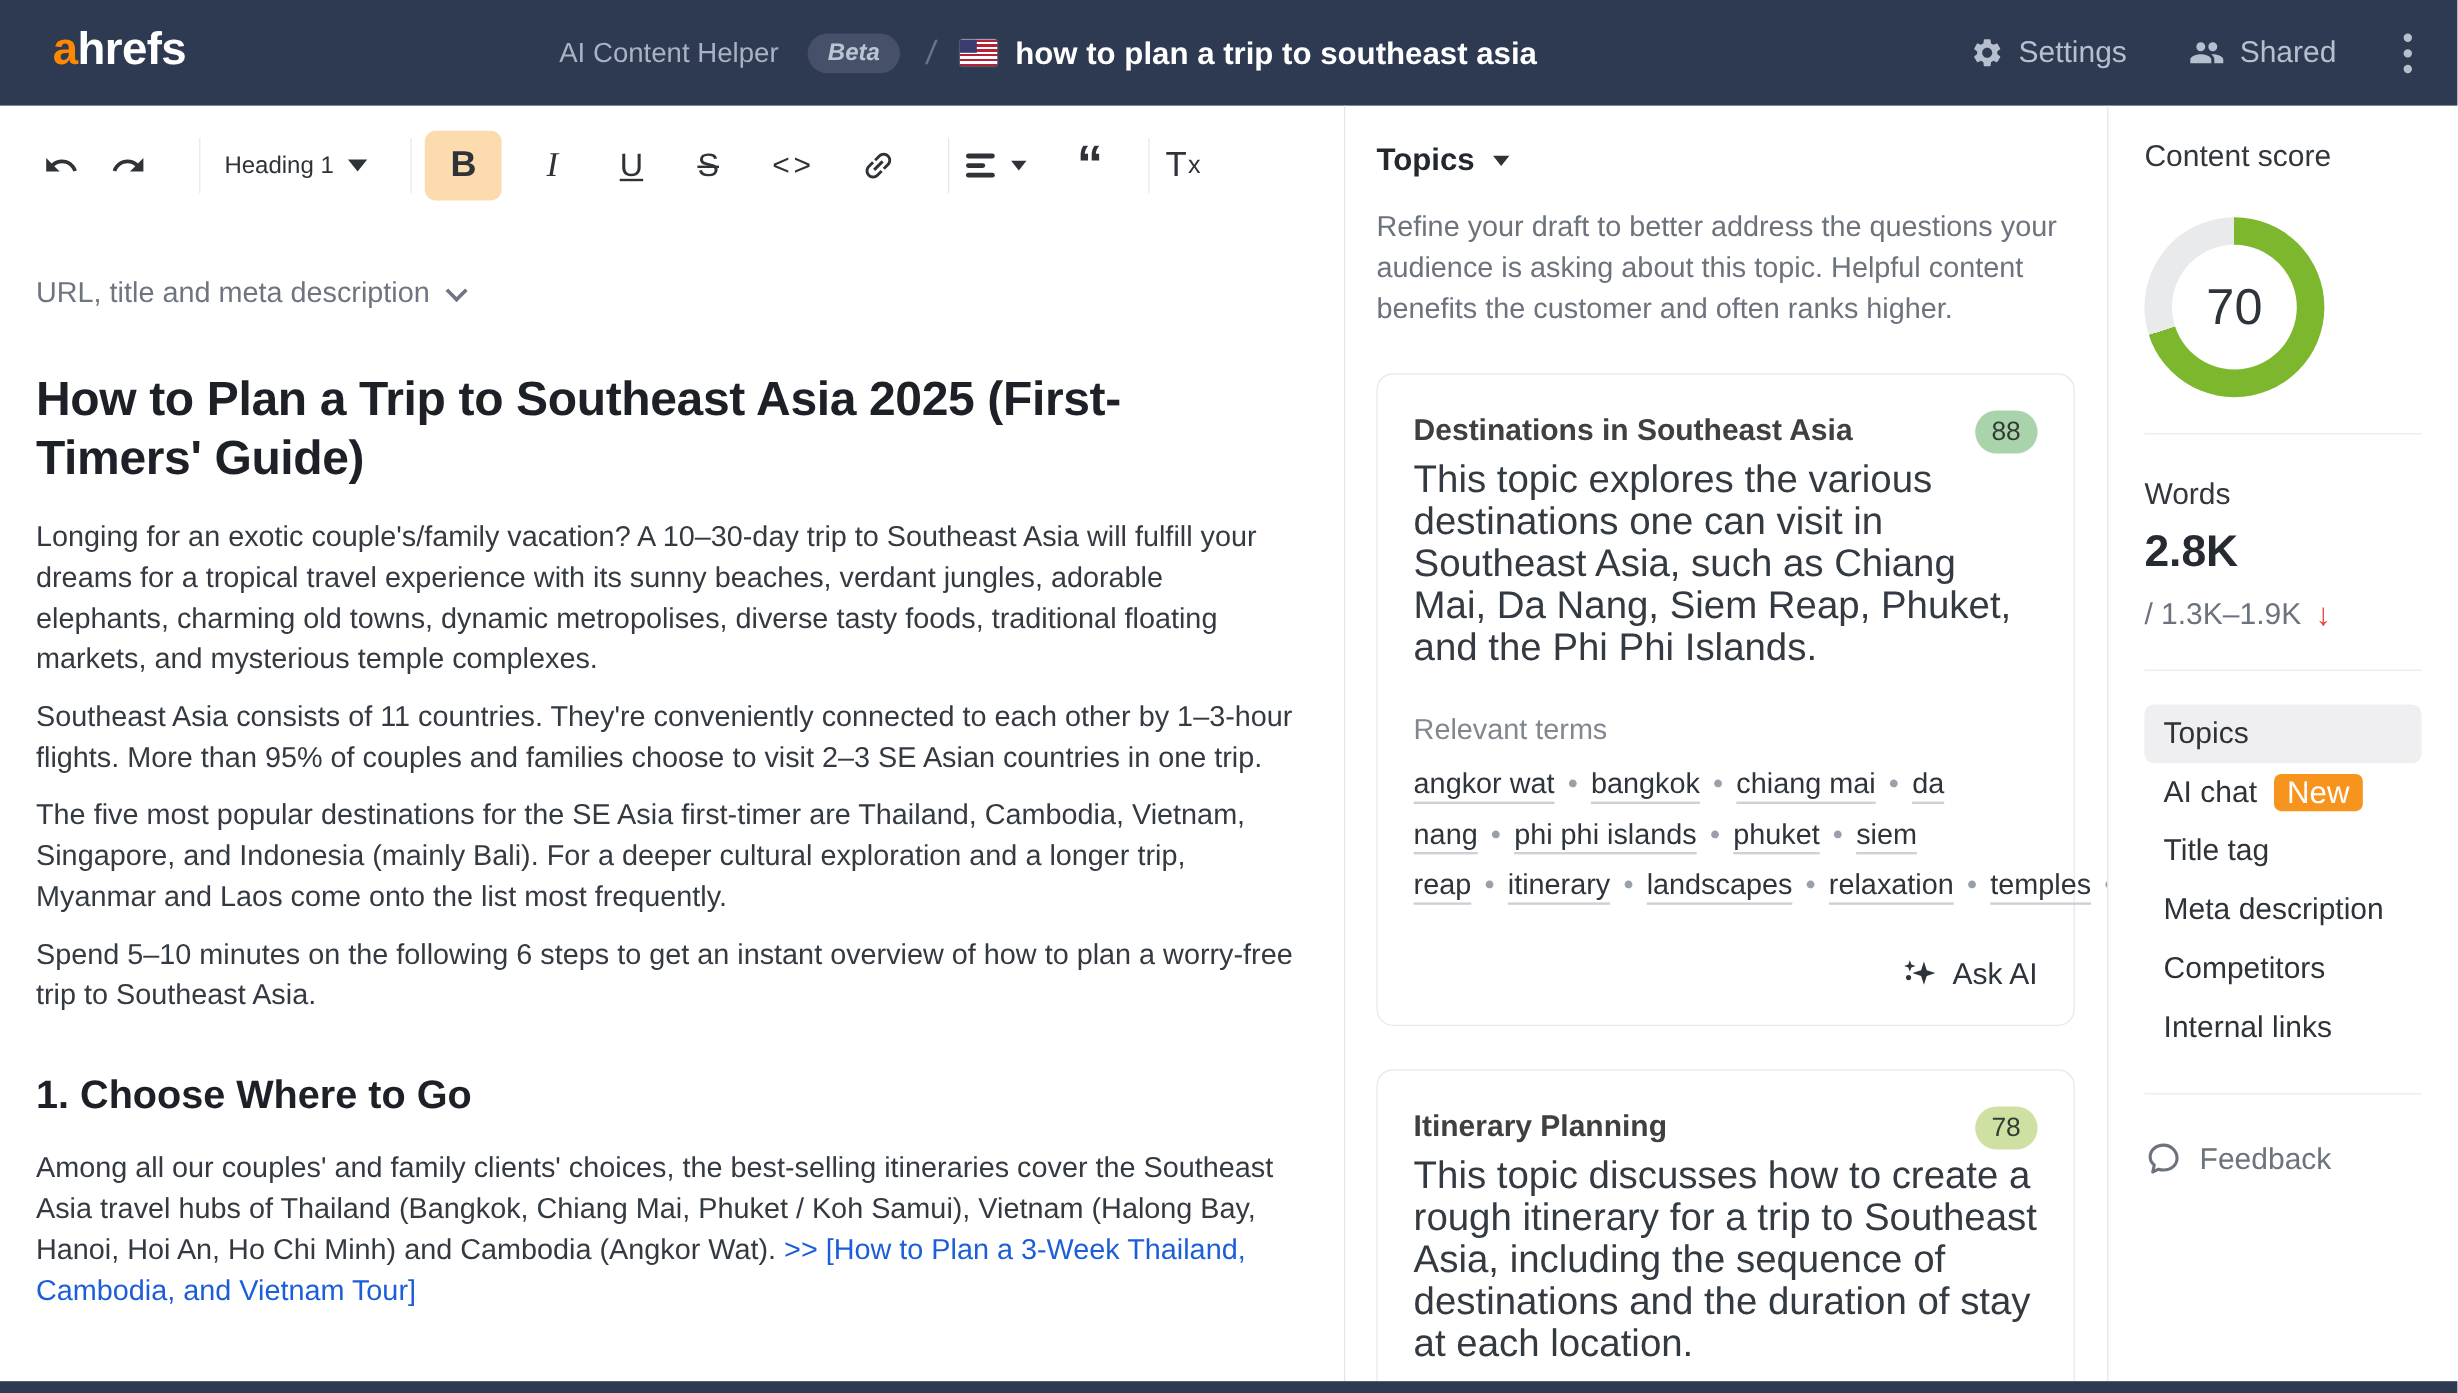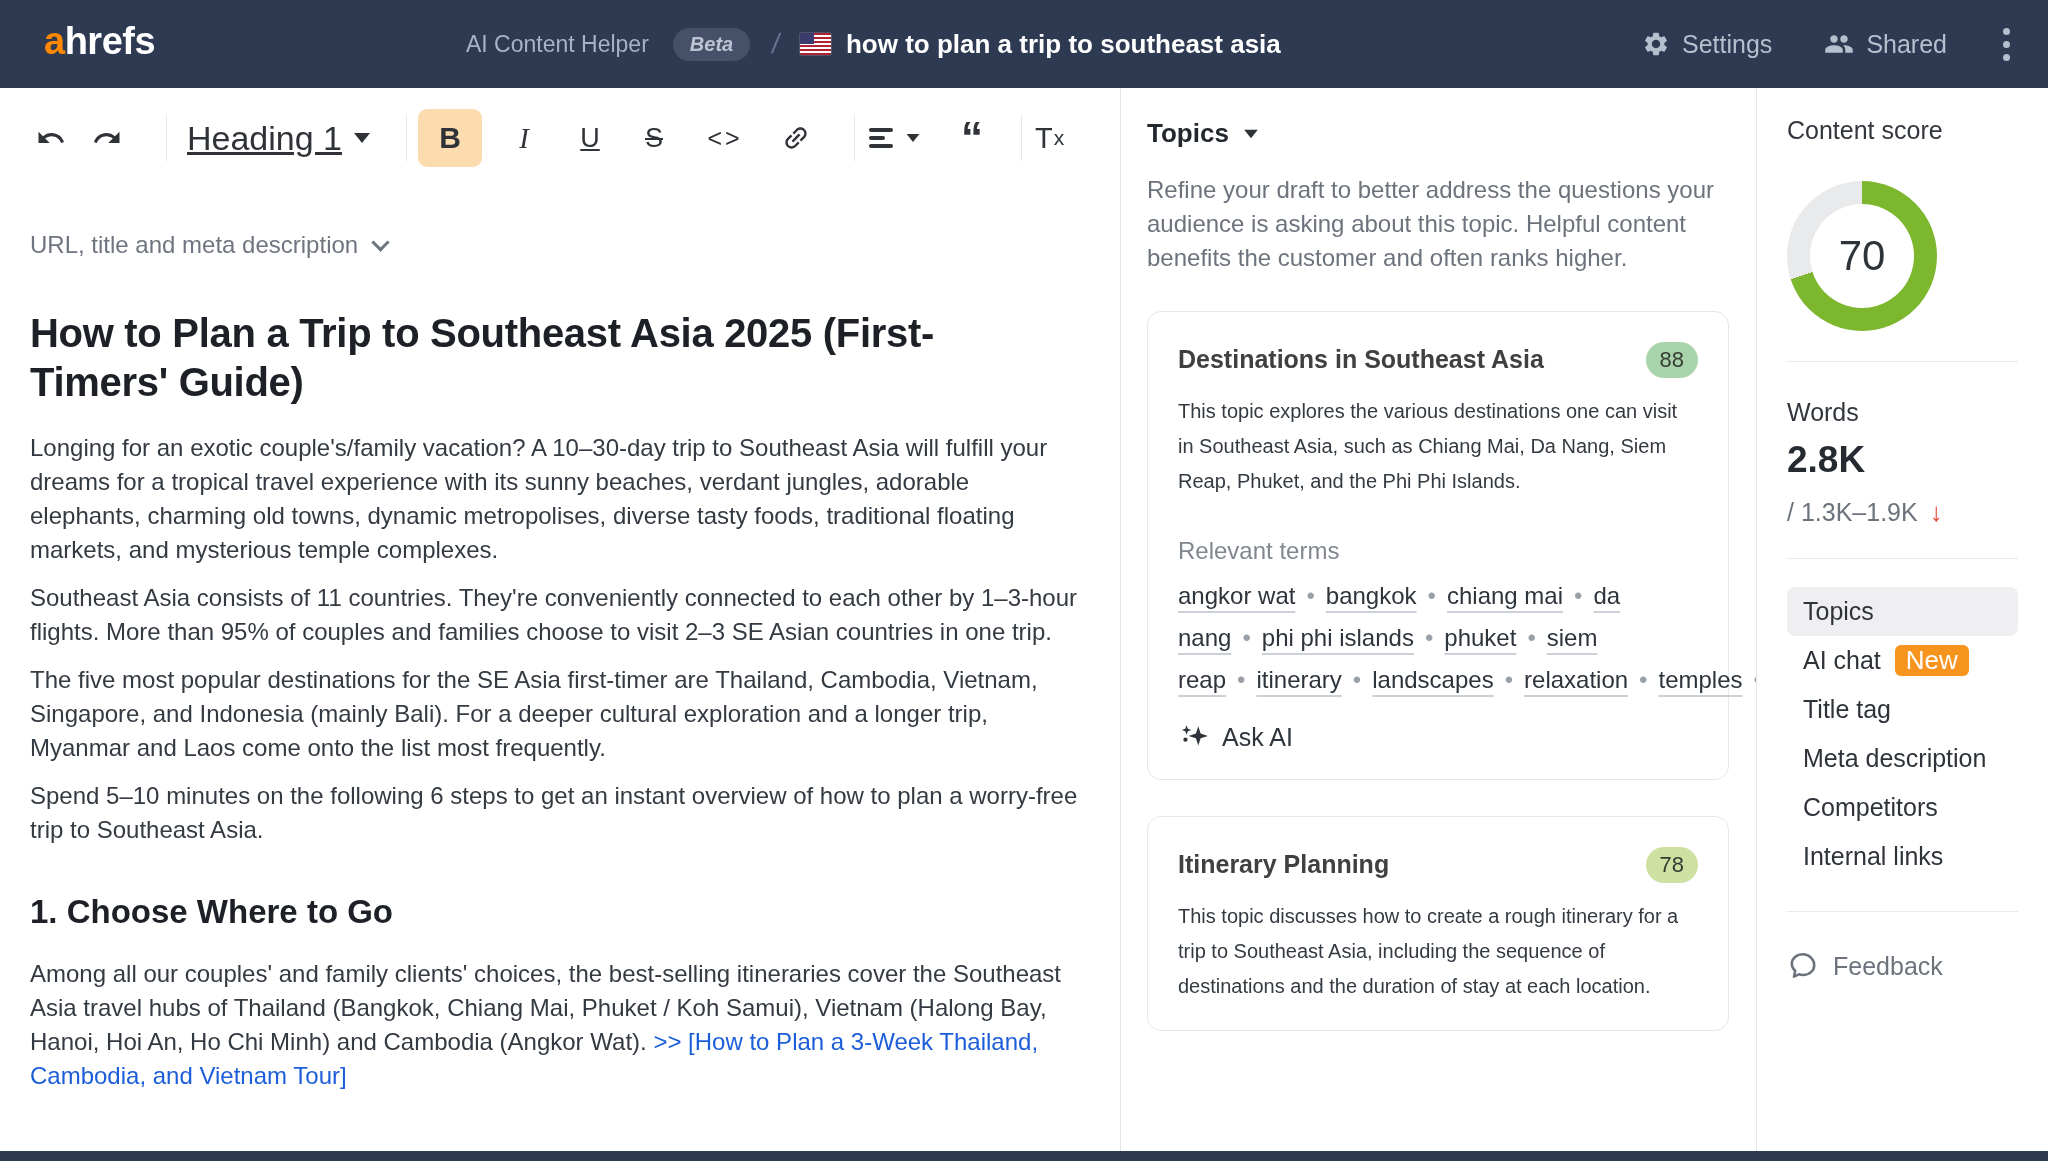--- a/index.html
+++ b/index.html
@@ -30,21 +30,21 @@
   .vdiv { position:absolute; top:88px; bottom:10px; width:1px; background:#e2e5e9; }
   .bottombar { position:absolute; left:0; right:0; bottom:0; height:10px; background:#2e3a52; }
 
   
   .editor-col { position:absolute; top:88px; left:0; width:1120px; bottom:10px; overflow:hidden; }
   .toolbar { display:flex; align-items:center; height:72px; margin-top:14px; color:#2f3338; }
   .tb-sep { width:1px; height:46px; background:#e3e6ea; }
   .tb-btn { display:flex; align-items:center; justify-content:center; font-size:27px; color:#2f3338; }
   .tb-undo { margin-left:36px; } .tb-redo { margin-left:26px; }
   .sep1 { margin-left:44px; } .sep2 { margin-left:36px; } .sep3 { margin-left:36px; } .sep4 { margin-left:38px; }
-  .tb-heading { margin-left:20px; display:flex; align-items:center; font-size:34px;text-decoration:underline; }
+  .tb-heading { margin-left:20px; display:flex; align-items:center; font-size:20px; }
   .tri { width:0; height:0; border-left:8px solid transparent; border-right:8px solid transparent; border-top:10px solid #2f3338; }
   .tb-heading .tri { margin-left:12px; }
   .tb-bold { margin-left:11px; width:64px; height:58px; background:#fcdcae; border-radius:9px; font-weight:bold; font-size:30px; }
   .tb-italic { margin-left:22px; width:40px; font-family:"Liberation Serif", serif; font-style:italic; font-size:29px; }
   .tb-underline { margin-left:26px; width:40px; text-decoration:underline; }
   .tb-strike { margin-left:24px; width:40px; text-decoration:line-through; }
   .tb-code { margin-left:26px; width:50px; letter-spacing:3px; font-size:25px; }
   .tb-link { margin-left:24px; width:44px; }
   .tb-align { margin-left:14px; display:flex; align-items:center; }
   .align-bars i { display:block; height:3.5px; background:#2f3338; margin:4.5px 0; border-radius:2px; }
@@ -69,27 +69,27 @@
   .topics-header { margin-top:30px; display:flex; align-items:center; }
   .topics-header .label { font-size:26px; font-weight:bold; color:#23272e; }
   .topics-header .tri { margin-left:14px; transform:scale(.85); }
   .topics-desc { margin-top:24px; width:578px; font-size:24px; line-height:34px; color:#6d737d; }
   .topic-card { margin-top:36px; width:582px; border:1px solid #e4e7eb; border-radius:14px; background:#fff; padding:30px 30px 26px 30px; }
   .card-head { display:flex; align-items:flex-start; justify-content:space-between; }
   .card-title { font-size:25px; font-weight:bold; color:#404040; padding-top:3px; }
   .score-badge { flex:none; margin-left:14px; font-size:22px; color:#333c33; border-radius:19px; padding:5px 14px; }
   .score-green { background:#a9d3ab; }
   .score-lime { background:#cfe0a3; }
-  .card-desc { margin-top:16px; width:520px; font-size:20px; line-height:35px; color:#343a41; }
+  .card-desc { margin-top:4px; width:520px; font-size:32px; line-height:35px; color:#343a41; }
   .terms-label { margin-top:38px; font-size:24px; color:#81878f; }
   .terms { margin-top:10px; width:530px; font-size:24px; line-height:42px; color:#2e343b; }
   .term { text-decoration:underline; text-decoration-color:#ccd1d7; text-decoration-thickness:2px; text-underline-offset:7px; }
   .dot::before { content:"•"; color:#9aa0a8; }
   .dot { margin:0 11px; }
-  .ask-ai-row { margin-top:20px; display:flex; justify-content:flex-start; }
+  .ask-ai-row { margin-top:37px; display:flex; justify-content:flex-end; }
   .ask-ai { display:flex; align-items:center; font-size:25px; color:#2e343b; }
   .ask-ai svg { margin-right:12px; }
 
   
   .sidebar { position:absolute; top:88px; left:1757px; width:291px; bottom:10px; overflow:hidden; padding:28px 0 0 30px; }
   .sb-label { font-size:25px; color:#32373d; }
   .gauge { margin-top:36px; position:relative; width:150px; height:150px; border-radius:50%;
            background:conic-gradient(#7cb72e 0deg 252deg, #e9eaec 252deg 360deg); }
   .gauge-hole { position:absolute; left:23px; top:23px; width:104px; height:104px; border-radius:50%; background:#fff;
                 display:flex; align-items:center; justify-content:center; font-size:42px; color:#2f343a; }

